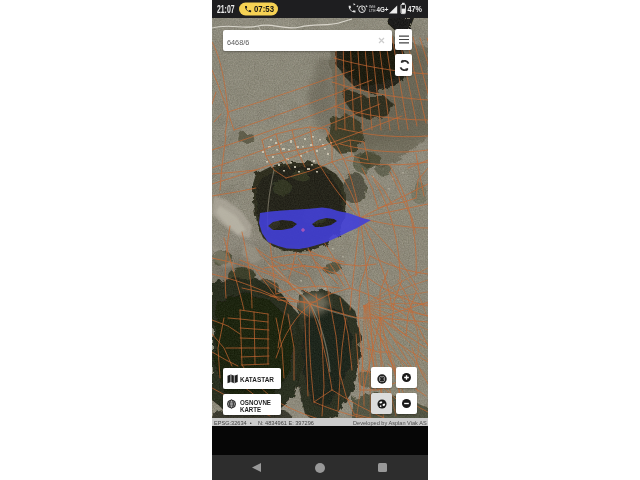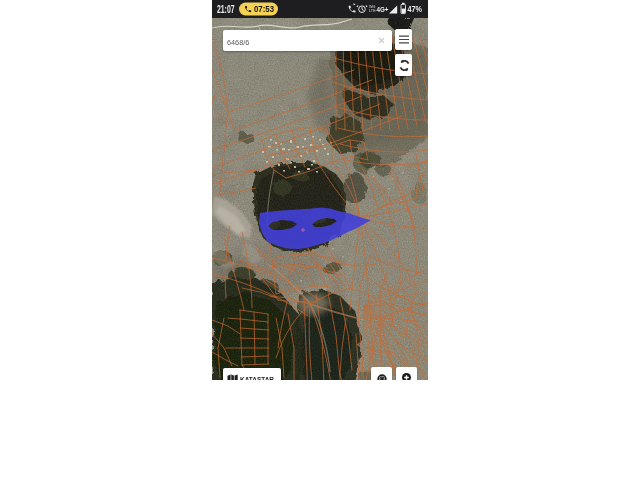--- a/index.html
+++ b/index.html
@@ -1,18 +1,18 @@
 <!DOCTYPE html>
 <html><head>
 <meta charset="utf-8">
 <style>
   html,body{margin:0;padding:0;background:#ffffff;width:640px;height:480px;overflow:hidden;
     font-family:"Liberation Sans", sans-serif;}
   .abs{position:absolute;}
-  #phone{position:absolute;left:212px;top:0;width:216px;height:380px;background:#5eead4;overflow:hidden;}
+  #phone{position:absolute;left:212px;top:0;width:216px;height:480px;background:#5eead4;overflow:hidden;}
 </style>
 </head>
 <body>
 
 <div id="phone">
 
   <svg class="abs" style="left:0;top:0" width="216" height="18" viewBox="0 0 216 18">
     <rect width="216" height="18" fill="#1e1e20"></rect>
 
     <text x="5" y="12.6" font-size="10" font-weight="bold" fill="#eeeeee" font-family="Liberation Sans" textLength="17.5" lengthAdjust="spacingAndGlyphs">21:07</text>

